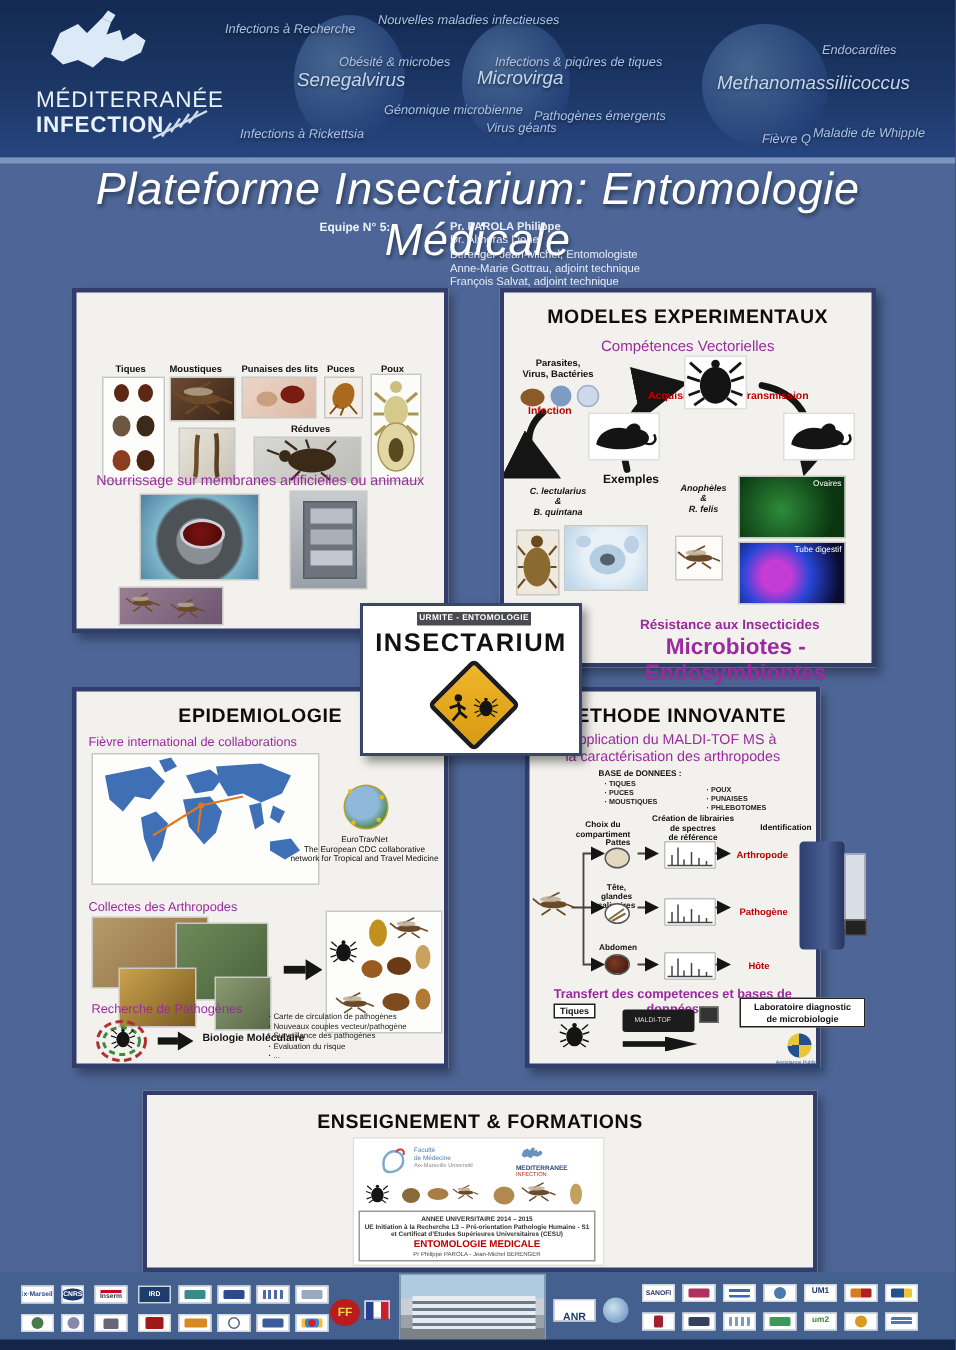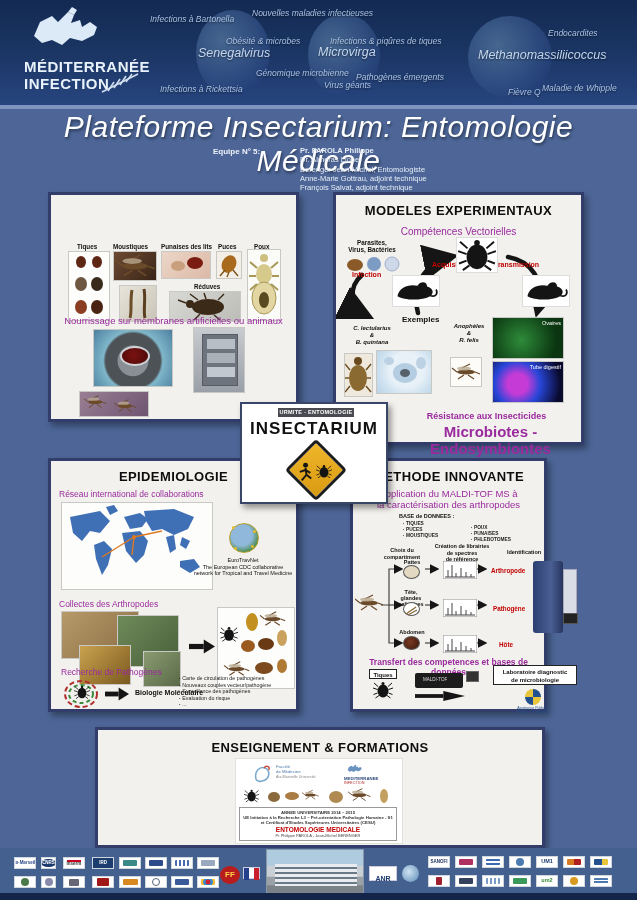--- a/index.html
+++ b/index.html
@@ -17,21 +17,21 @@
   
   #header{position:absolute;left:0;top:0;width:637px;height:105px;
           background:linear-gradient(180deg,#132a52 0%,#1c3766 55%,#27457f 100%);}
   #header-strip{position:absolute;left:0;top:105px;width:637px;height:4px;background:#7e95bf;}
   .hcircle{position:absolute;border-radius:50%;
            background:radial-gradient(circle at 35% 35%,#54779f,#24407a 75%);opacity:.75;}
   .kw{position:absolute;color:#a9c2e4;font-style:italic;white-space:nowrap;text-shadow:0 1px 2px rgba(0,0,0,.5);}
   .kw-big{font-size:12.5px;color:#c3d6ee;}
   .kw-sm{font-size:8.5px;}
   #logo-map{position:absolute;left:24px;top:4px;}
-  #logo-text1{position:absolute;left:24px;top:58px;font-size:15px;font-weight:bold;color:#e9f1fa;letter-spacing:.5px;}
+  #logo-text1{position:absolute;left:24px;top:58px;font-size:15px;font-weight:normal;color:#e9f1fa;letter-spacing:.5px;}
   #logo-text2{position:absolute;left:24px;top:75px;font-size:15px;font-weight:bold;color:#e9f1fa;letter-spacing:.5px;}
 
   
   #main-title{position:absolute;left:0;top:110px;width:637px;text-align:center;color:#fff;
               font-size:30px;font-style:italic;letter-spacing:.5px;text-shadow:1px 2px 3px rgba(0,0,0,.45);}
   #team-label{position:absolute;left:213px;top:147px;font-size:8px;font-weight:bold;color:#eef3fa;}
   #team-list{position:absolute;left:300px;top:146px;font-size:7.5px;line-height:9.3px;color:#e7edf6;}
   #team-list .tm0{font-weight:bold;}
 
   
@@ -123,21 +123,21 @@
     <svg class="abs" style="left:100px;top:72px" width="40" height="22" viewBox="0 0 40 22">
       <g stroke="#cfdced" stroke-width="1.6" fill="none">
         <path d="M2,20 L38,2"></path>
           <path d="M8,19 L14,10"></path>
           <path d="M14,16 L20,7"></path>
         <path d="M20,13 L26,4"></path>
           <path d="M26,10 L32,2"></path>
       </g>
     </svg>
 
-    <span class="kw kw-sm" style="left:150px;top:14px">Infections à Bartonella</span>
+    <span class="kw kw-sm" style="left:150px;top:14px">Infections à Recherche</span>
     <span class="kw kw-sm" style="left:252px;top:8px">Nouvelles maladies infectieuses</span>
     <span class="kw kw-sm" style="left:226px;top:36px">Obésité &amp; microbes</span>
     <span class="kw kw-big" style="left:198px;top:46px">Senegalvirus</span>
     <span class="kw kw-sm" style="left:330px;top:36px">Infections &amp; piqûres de tiques</span>
     <span class="kw kw-big" style="left:318px;top:45px">Microvirga</span>
     <span class="kw kw-big" style="left:478px;top:48px">Methanomassiliicoccus</span>
     <span class="kw kw-sm" style="left:548px;top:28px">Endocardites</span>
     <span class="kw kw-sm" style="left:256px;top:68px">Génomique microbienne</span>
     <span class="kw kw-sm" style="left:356px;top:72px">Pathogènes émergents</span>
     <span class="kw kw-sm" style="left:324px;top:80px">Virus géants</span>
@@ -366,21 +366,21 @@
           <g transform="translate(20,2) scale(.42)">
               <use href="#tick"></use>
             </g>
         </g>
       </svg>
     </div>
   </div>
 
   <section class="panel" style="left:48px;top:458px;width:251px;height:254px">
     <h2 class="ptitle" style="top:8px;margin:0">EPIDEMIOLOGIE</h2>
-    <div class="abs purple" style="left:8px;top:28px;font-size:8.5px">Réseau international de collaborations</div>
+    <div class="abs purple" style="left:8px;top:28px;font-size:8.5px">Fièvre international de collaborations</div>
 
     <div class="photo" style="left:10px;top:41px;width:152px;height:88px;background:#fdfdfc">
       <svg width="150" height="86" viewBox="0 0 150 86">
         <g fill="#3f6fb5">
           <path d="M8,14 L38,8 L48,18 L38,30 L28,28 L20,38 L11,30 Z"></path>
           <path d="M44,4 L52,2 L56,8 L48,12 Z"></path>
           <path d="M32,42 L42,38 L50,46 L46,62 L40,72 L34,56 Z"></path>
           <path d="M62,14 L78,10 L86,16 L80,24 L68,26 Z"></path>
           <path d="M60,30 L78,28 L86,38 L82,52 L74,60 L64,48 Z"></path>
           <path d="M82,8 L112,6 L132,14 L126,26 L112,32 L100,26 L90,28 L84,18 Z"></path>

